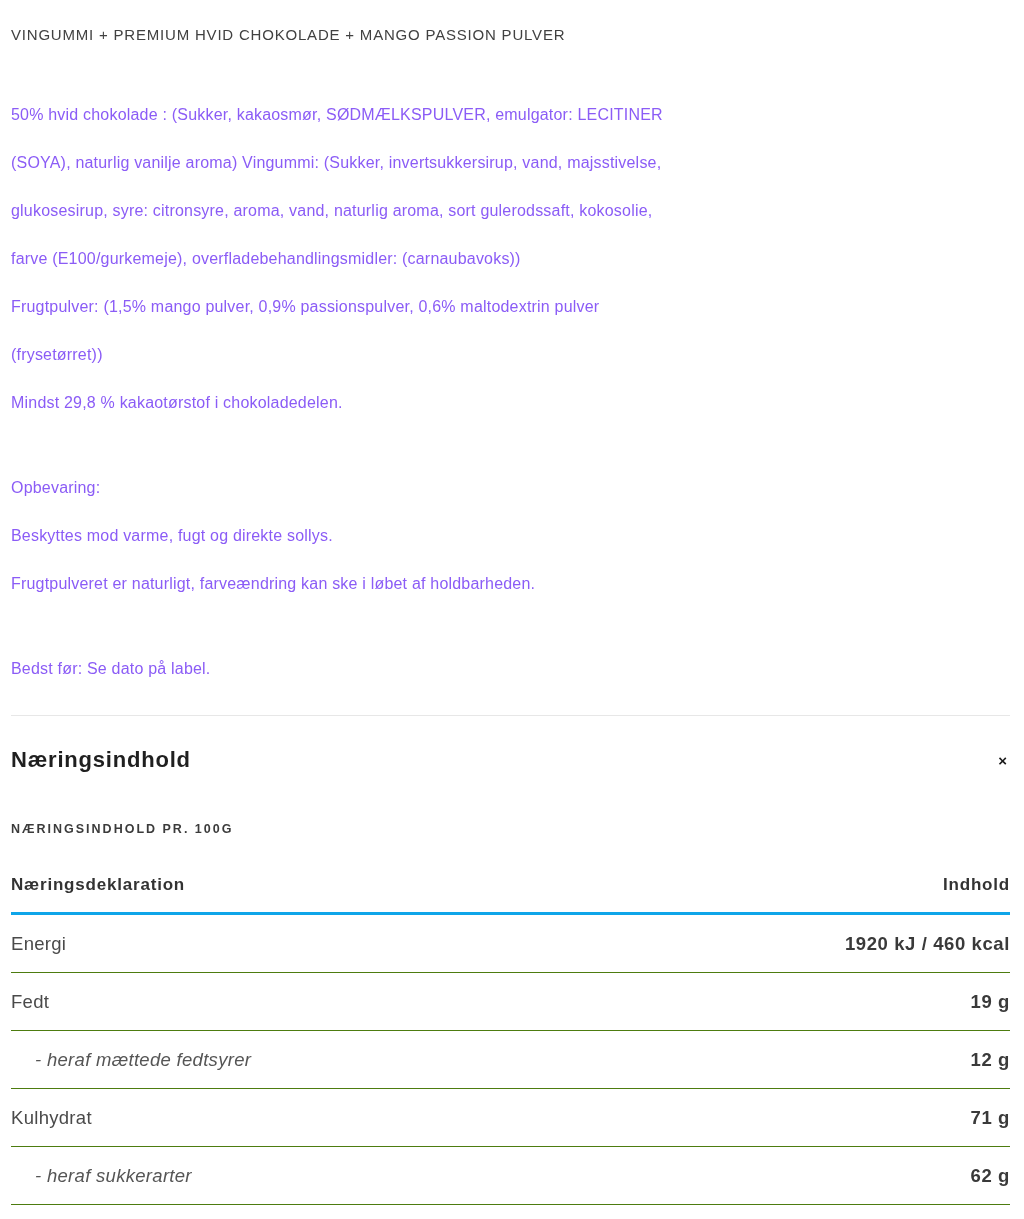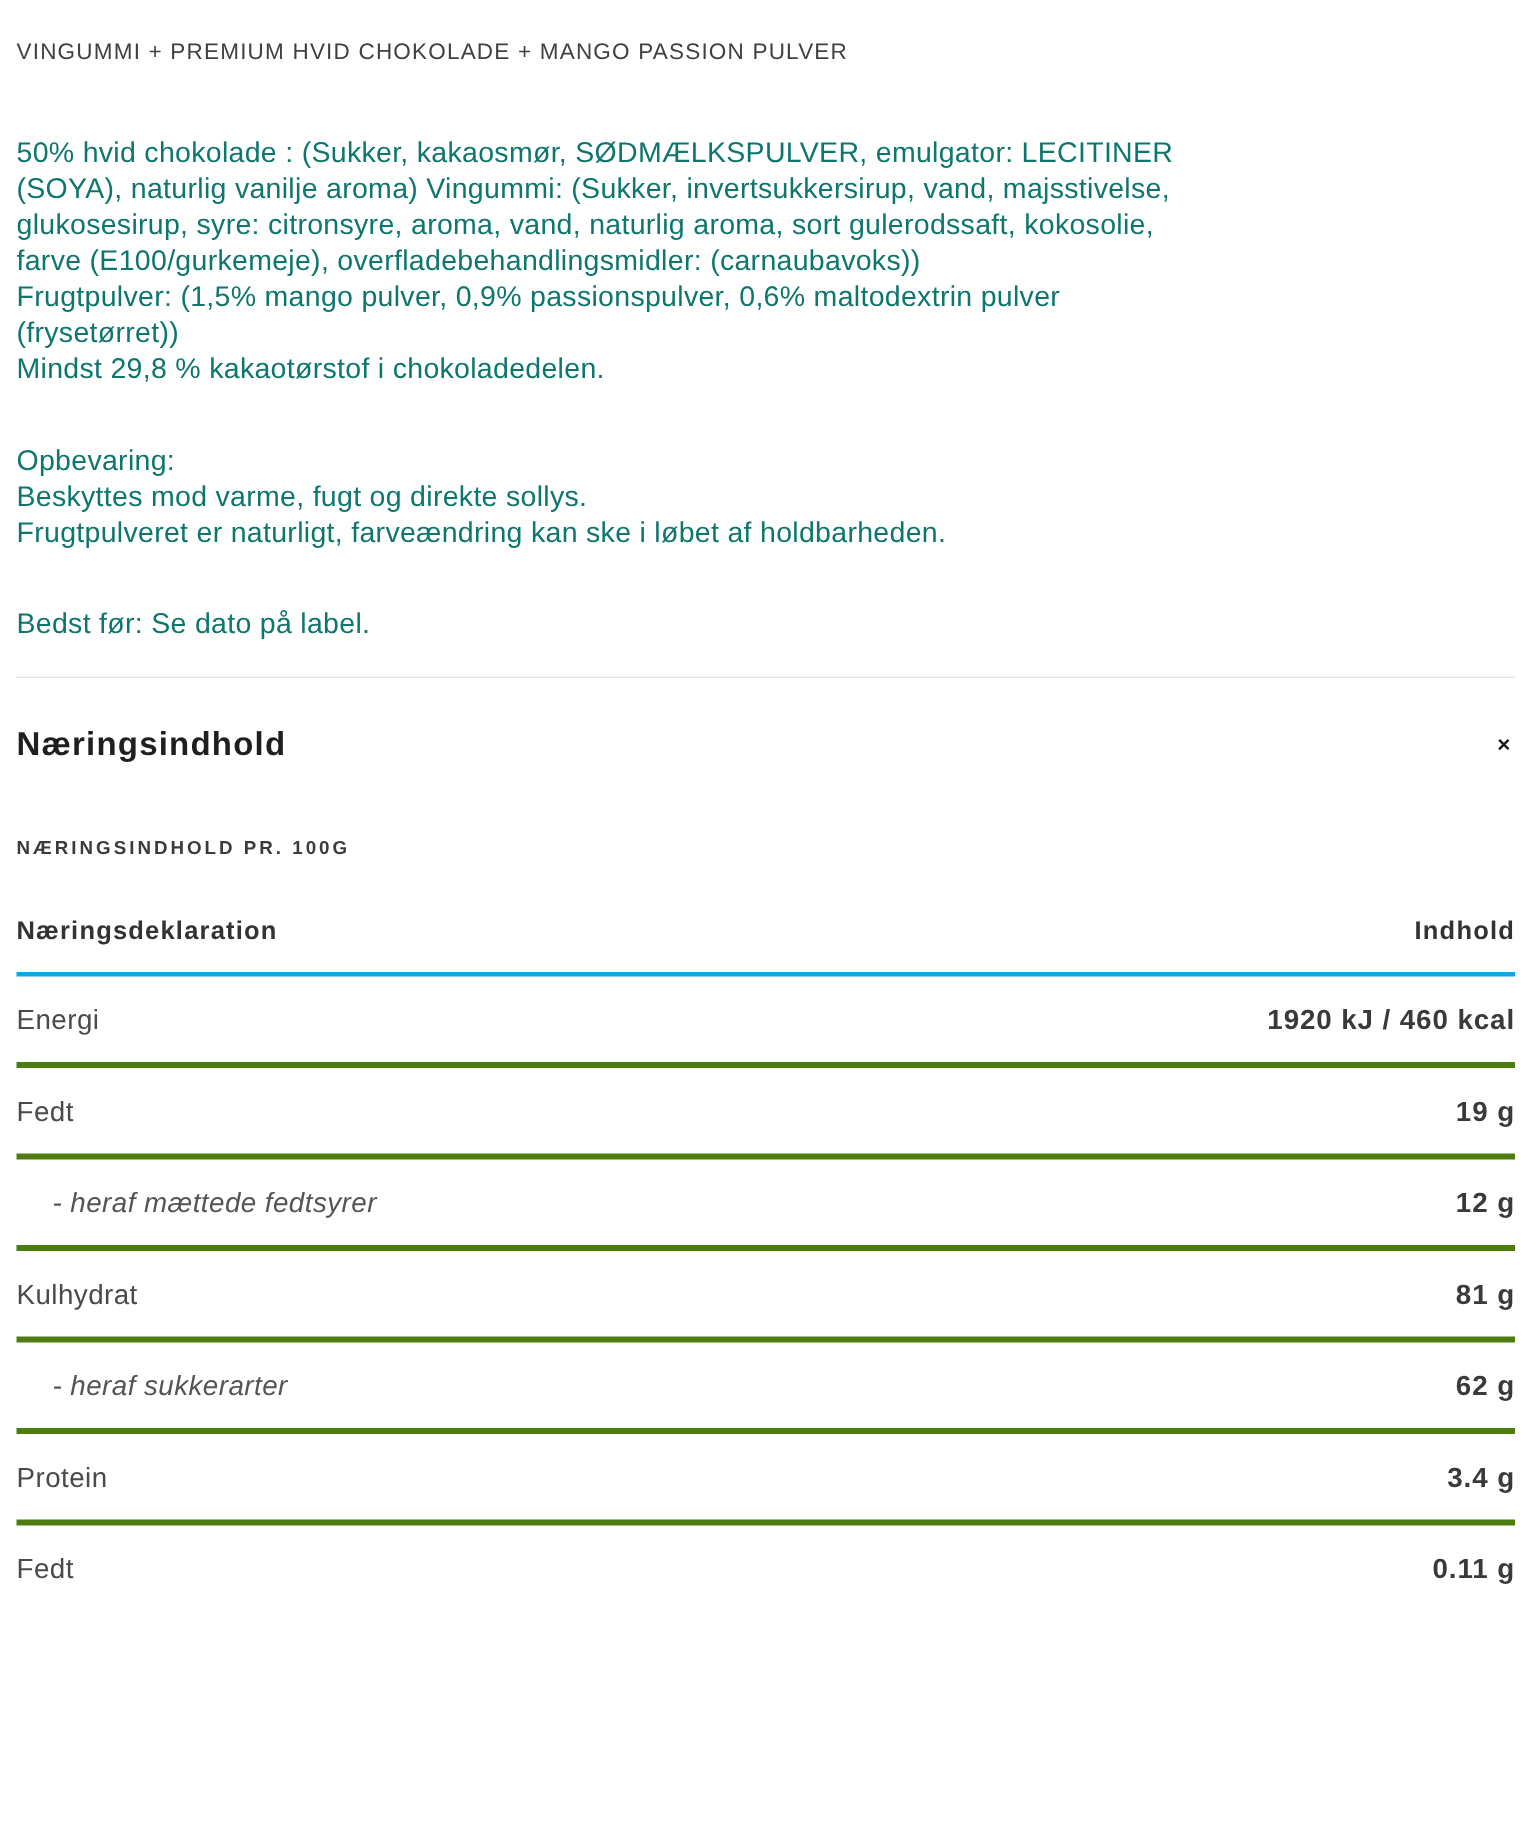--- a/index.html
+++ b/index.html
@@ -21,24 +21,24 @@
     margin: 0;
     font-size: 15px;
     line-height: 22px;
     font-weight: 400;
     letter-spacing: 0.8px;
     color: #414141;
     text-transform: uppercase;
   }
   .body-text {
     margin: 0;
-    font-size: 19px;
-    line-height: 24px;
+    font-size: 16px;
+    line-height: 48px;
     letter-spacing: 0.2px;
-    color: #0f766e;
+    color: #8b5cf6;
     white-space: pre-line;
   }
   .ingredients { margin-top: 45px; }
   .storage     { margin-top: 37px; }
   .best-before { margin-top: 37px; }
 
   
   .section-divider {
     border: none;
     border-top: 1px solid #e7e7e7;
@@ -92,21 +92,21 @@
     font-size: 17px;
     font-weight: 700;
     letter-spacing: 0.8px;
     color: #333333;
   }
   .trow {
     display: flex;
     justify-content: space-between;
     align-items: center;
     height: 57px;
-    border-bottom: 4px solid #4d7c0f;
+    border-bottom: 1px solid #4d7c0f;
     font-size: 18.5px;
   }
   .trow:last-child { border-bottom: none; }
   .tlabel {
     color: #4a4a4a;
     letter-spacing: 0.3px;
   }
   .trow.sub .tlabel {
     font-style: italic;
     padding-left: 24px;
@@ -165,21 +165,21 @@
       <span class="tvalue">19 g</span>
     </div>
 
     <div class="trow sub">
       <span class="tlabel">- heraf mættede fedtsyrer</span>
       <span class="tvalue">12 g</span>
     </div>
 
     <div class="trow">
       <span class="tlabel">Kulhydrat</span>
-      <span class="tvalue">81 g</span>
+      <span class="tvalue">71 g</span>
     </div>
 
     <div class="trow sub">
       <span class="tlabel">- heraf sukkerarter</span>
       <span class="tvalue">62 g</span>
     </div>
 
     <div class="trow">
       <span class="tlabel">Protein</span>
       <span class="tvalue">3.4 g</span>

